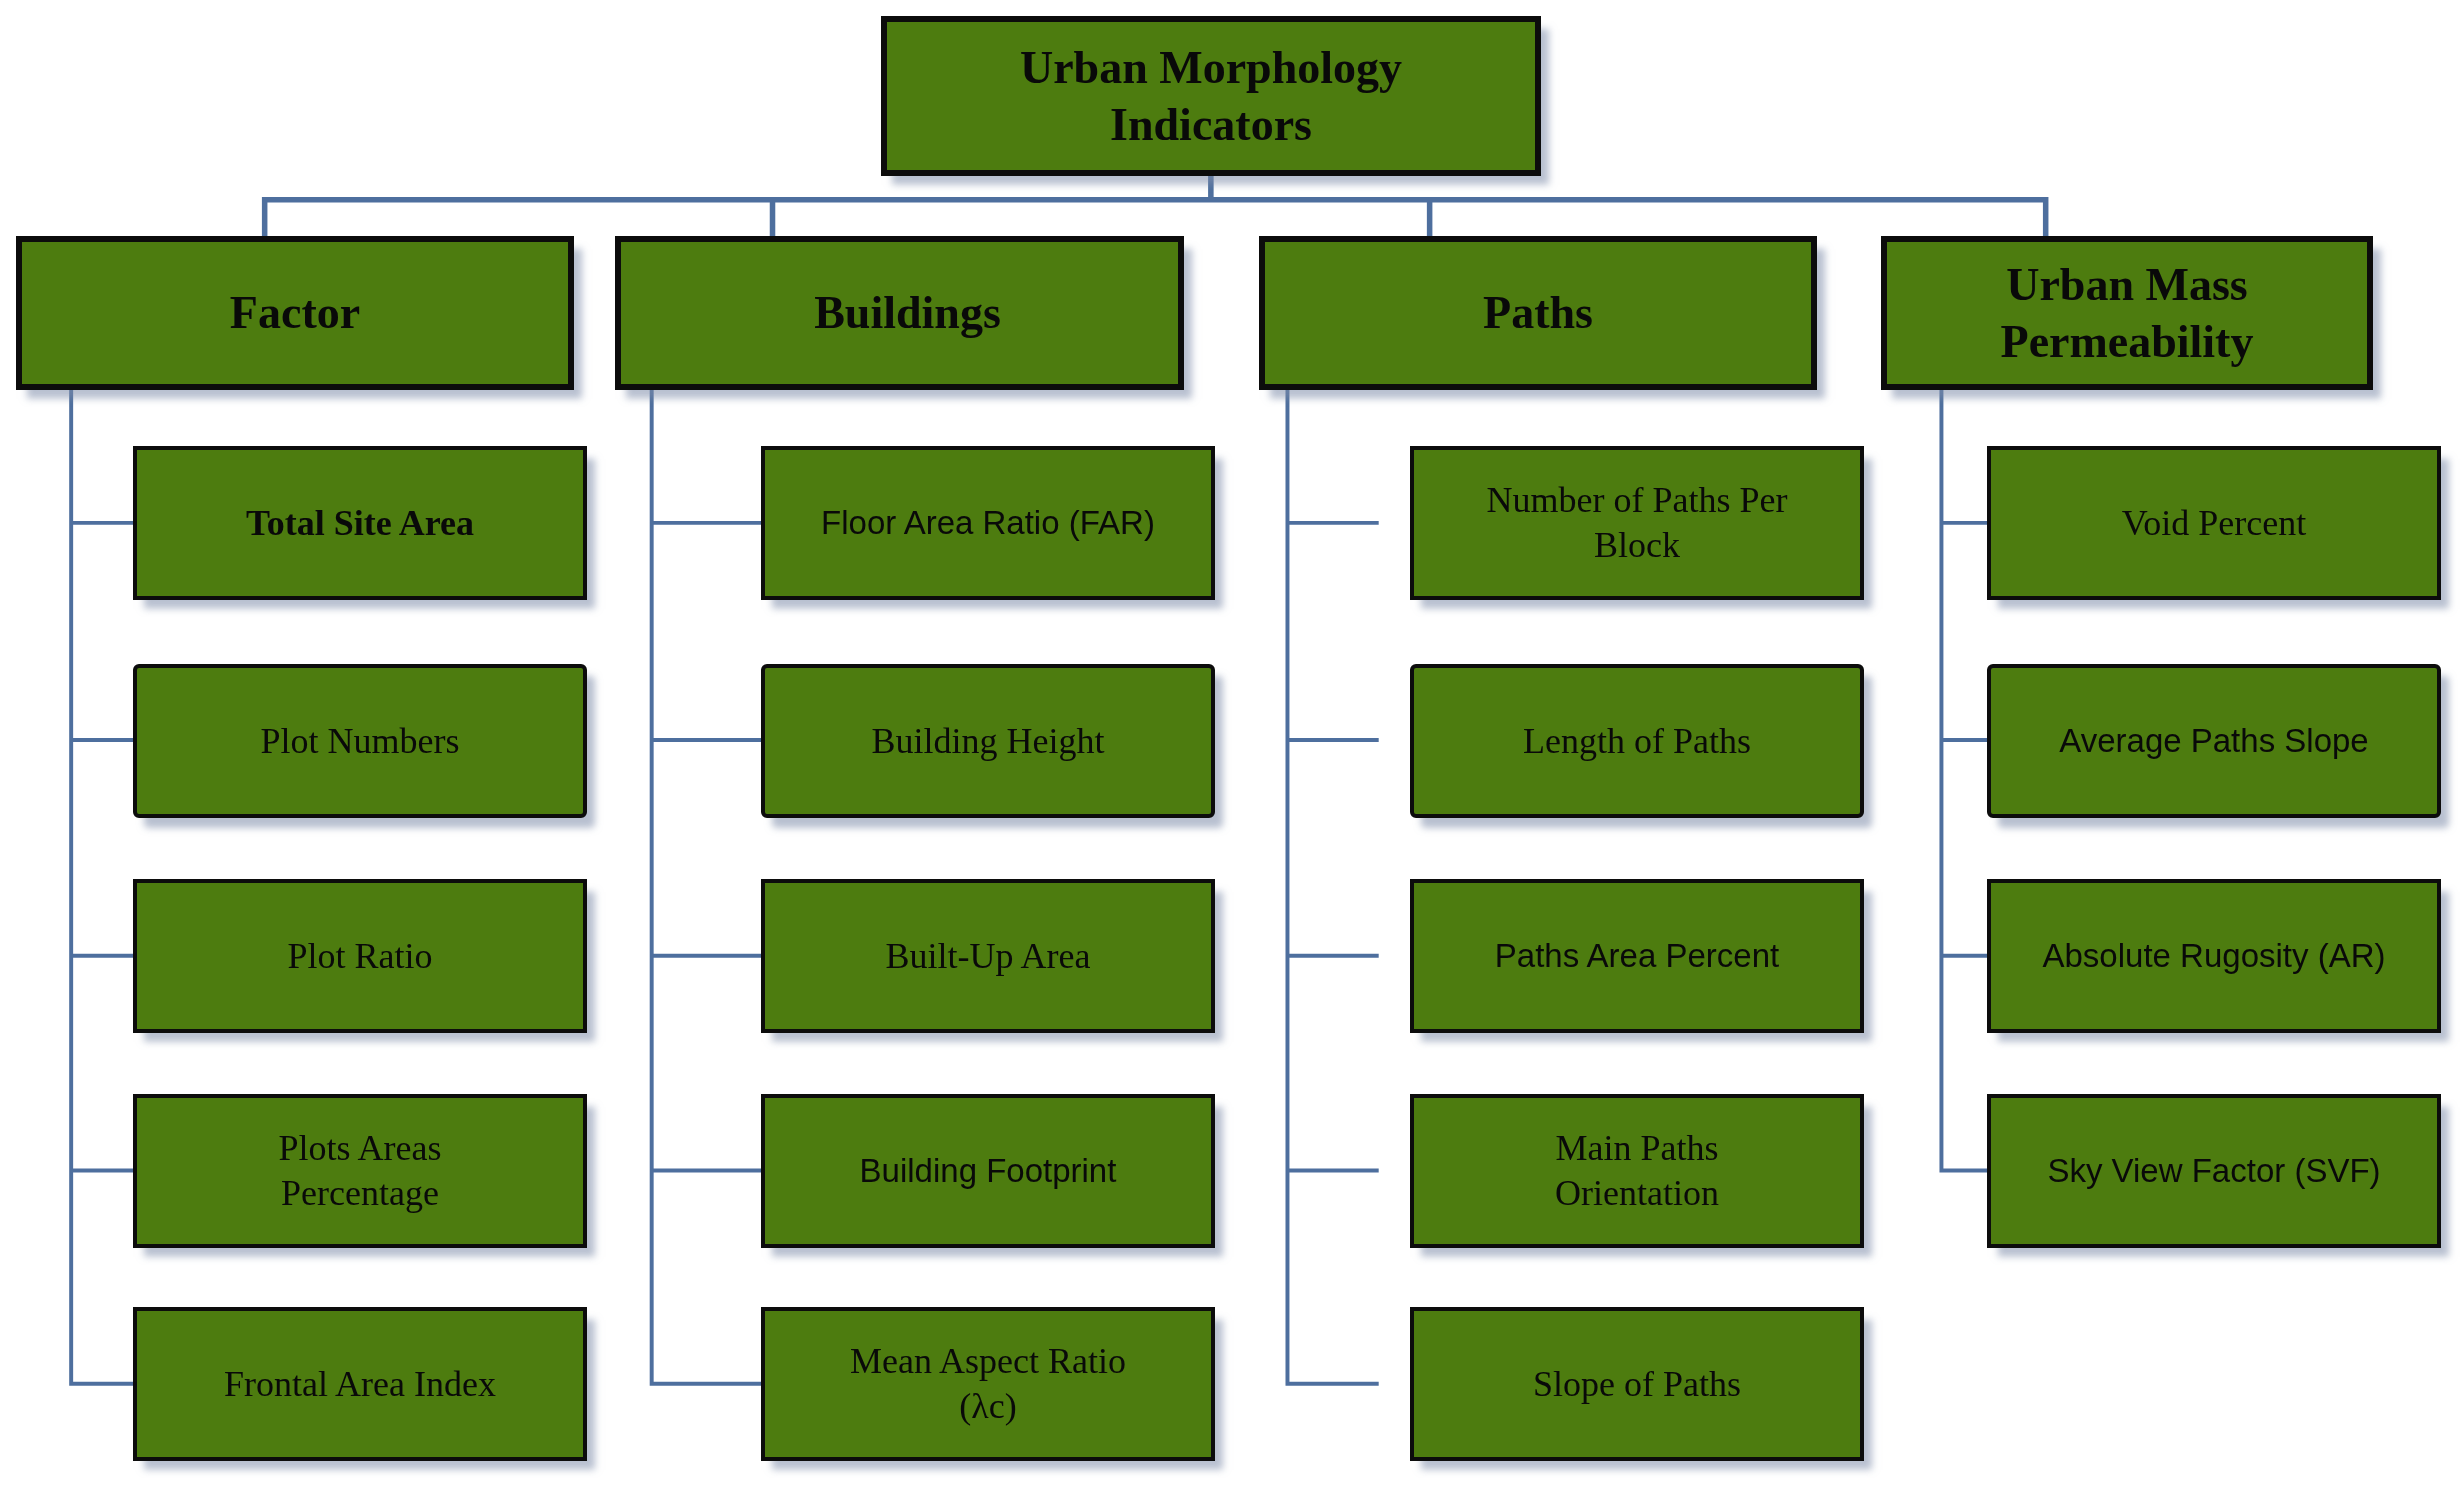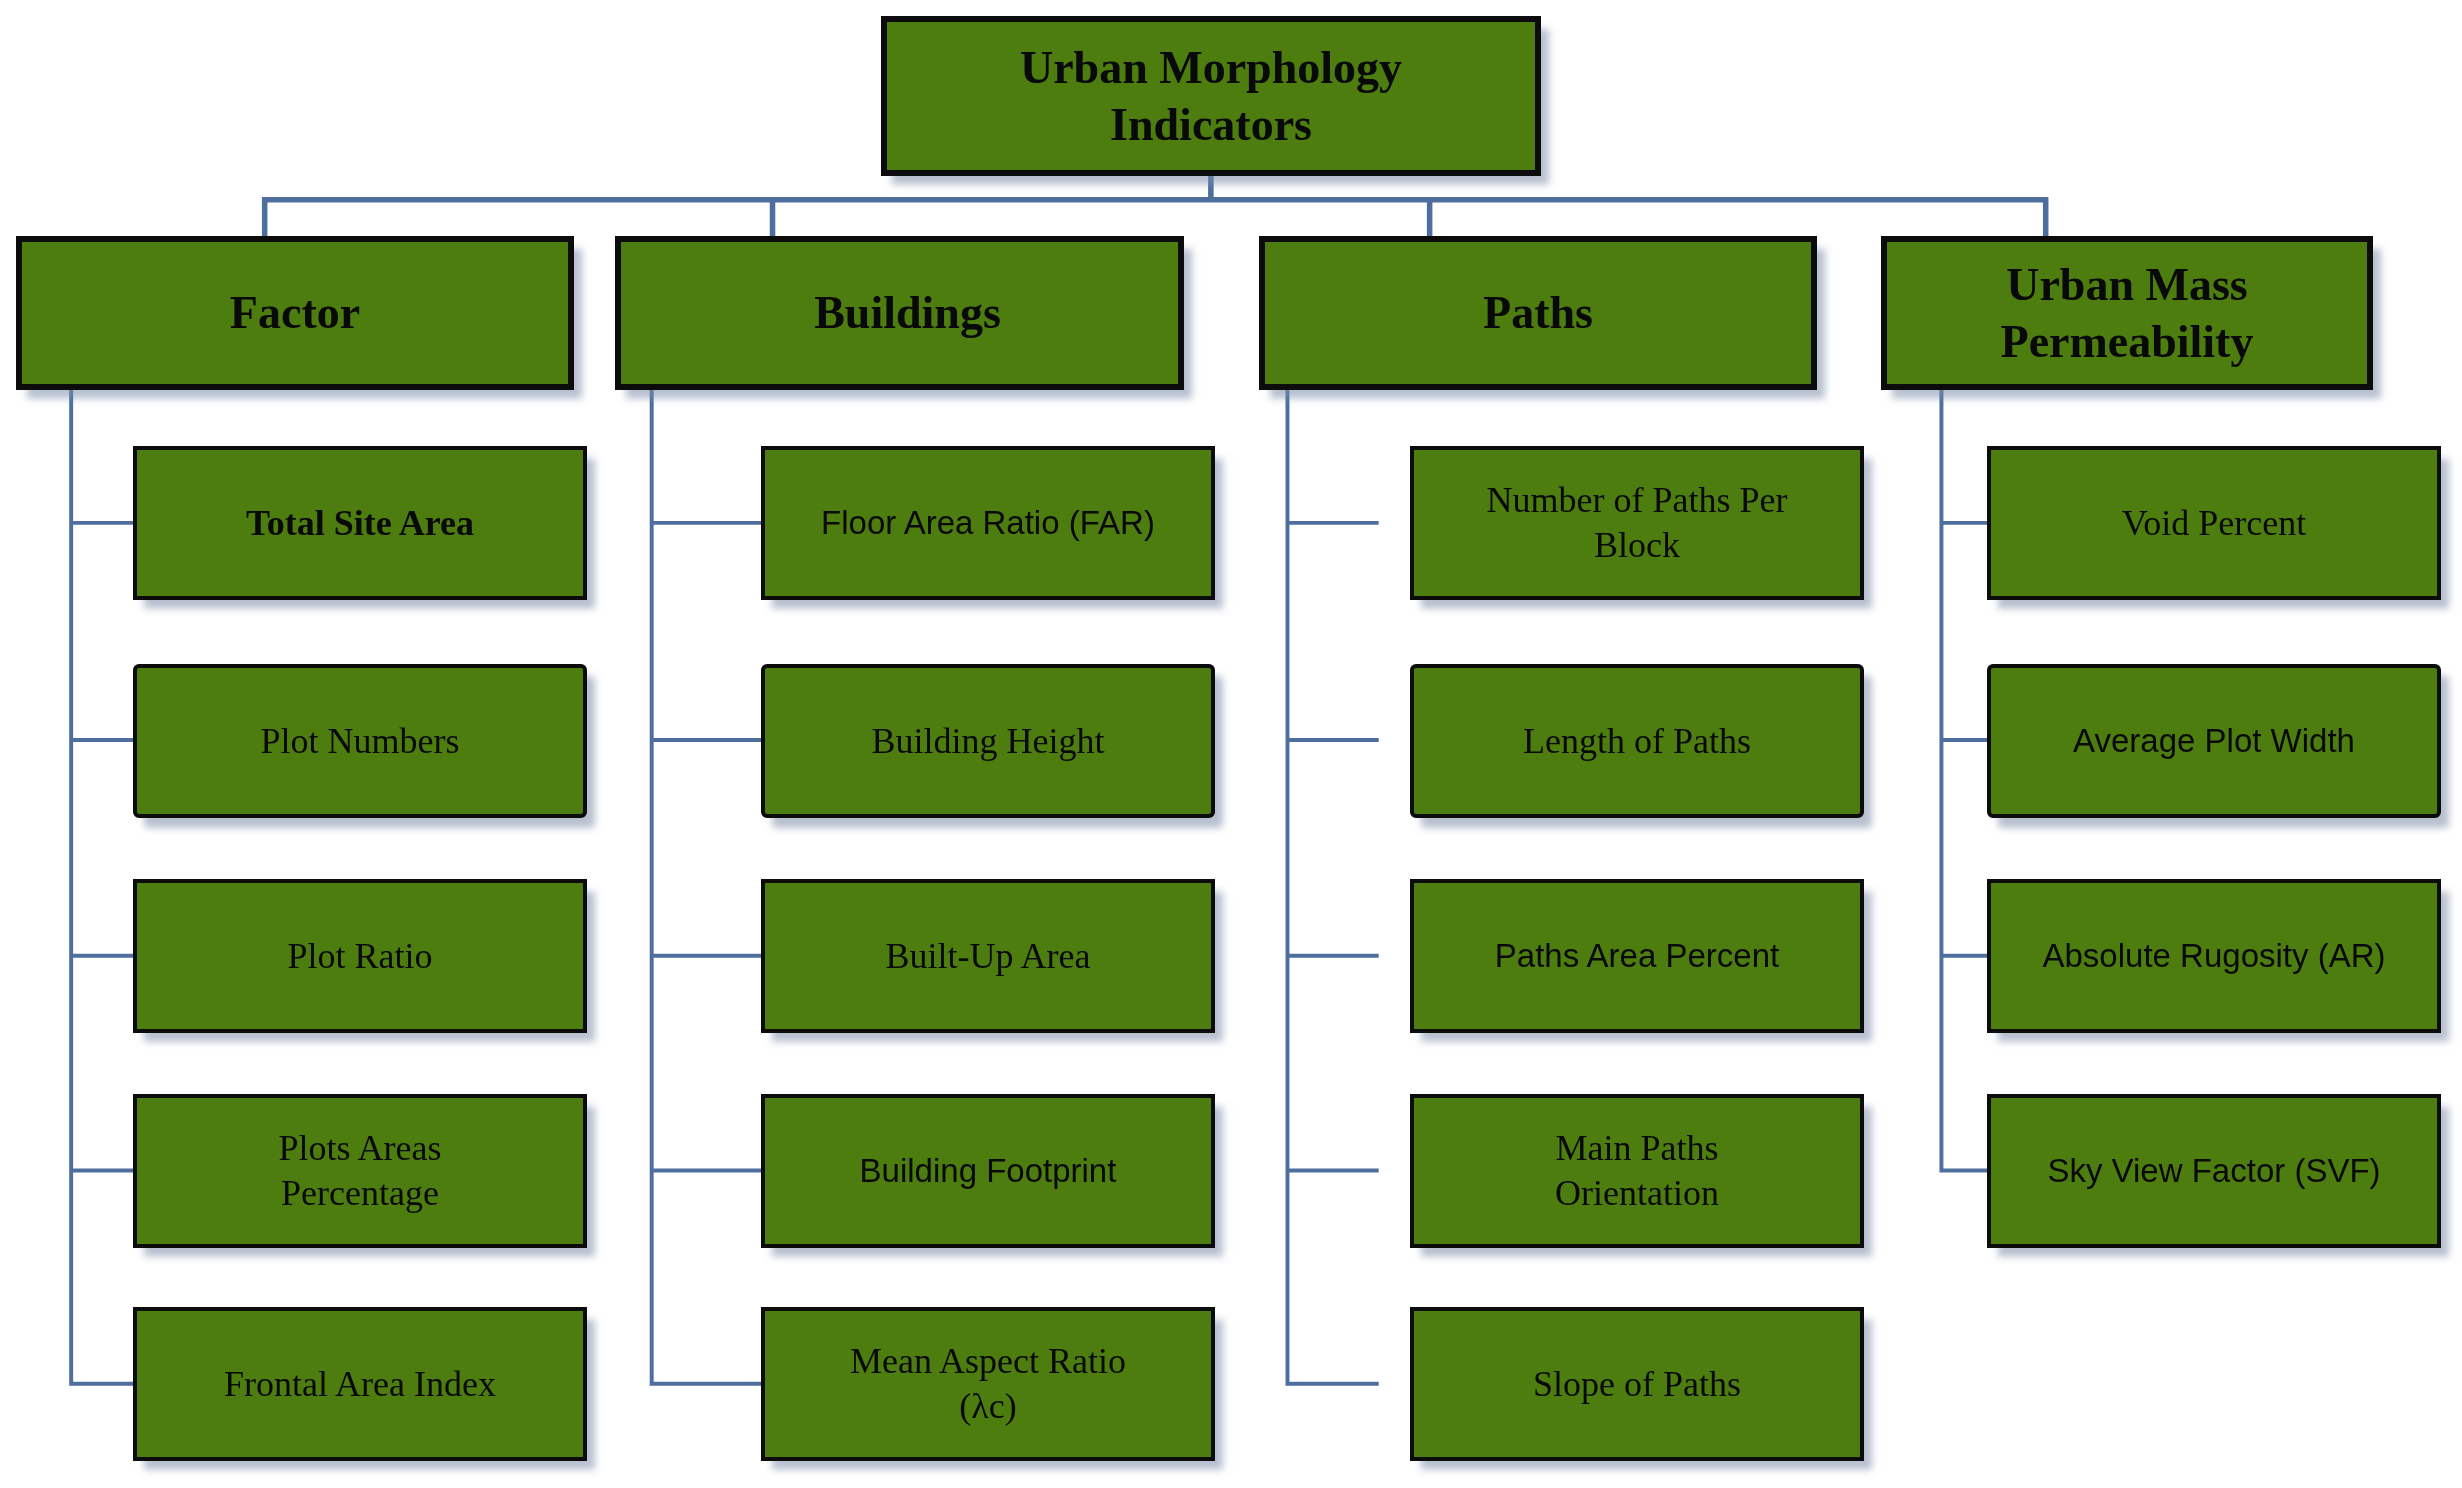--- a/index.html
+++ b/index.html
@@ -149,21 +149,21 @@
 Orientation</span>
   </div>
   <div class="box child c3 r5">
     <span class="lbl serif">Slope of Paths</span>
   </div>
 
   <div class="box child c4 r1">
     <span class="lbl serif">Void Percent</span>
   </div>
   <div class="box child c4 r2">
-    <span class="lbl sans-bold">Average Plot Width</span>
+    <span class="lbl sans-bold">Average Paths Slope</span>
   </div>
   <div class="box child c4 r3">
     <span class="lbl sans-bold">Absolute Rugosity (AR)</span>
   </div>
   <div class="box child c4 r4">
     <span class="lbl sans-bold">Sky View Factor (SVF)</span>
   </div>
 
 </div>
 

